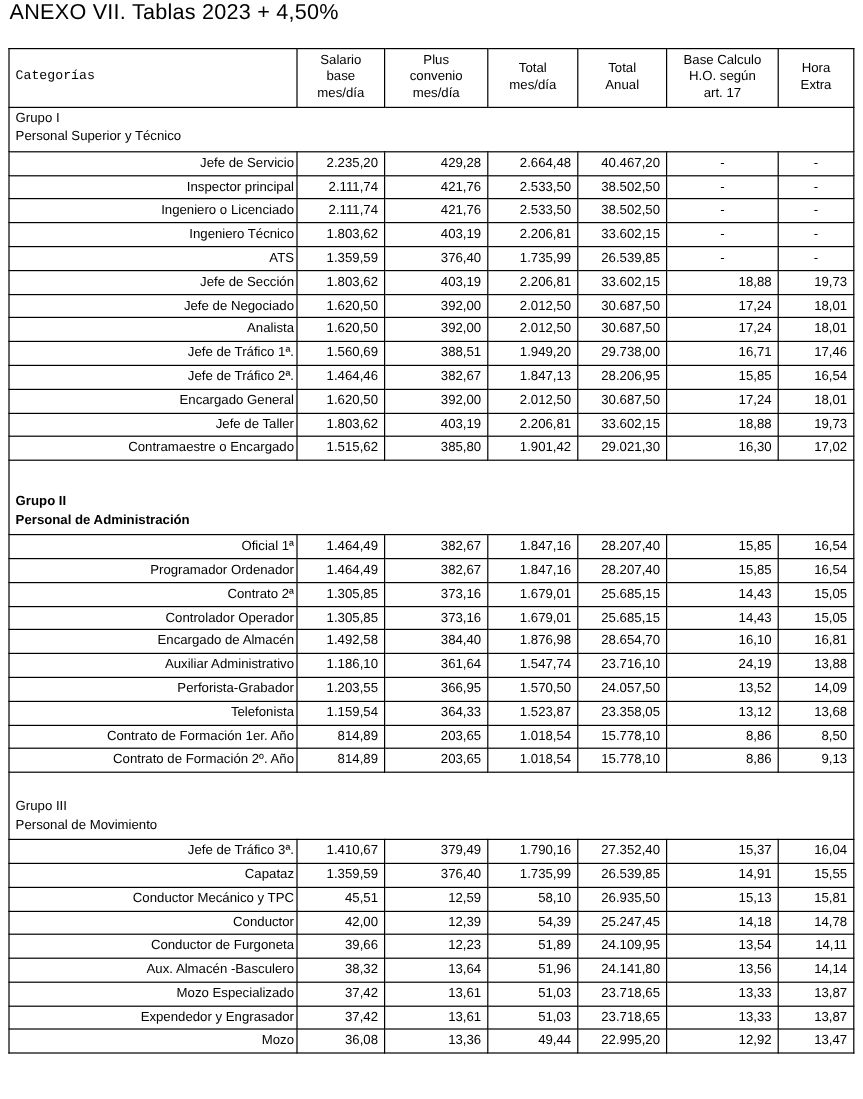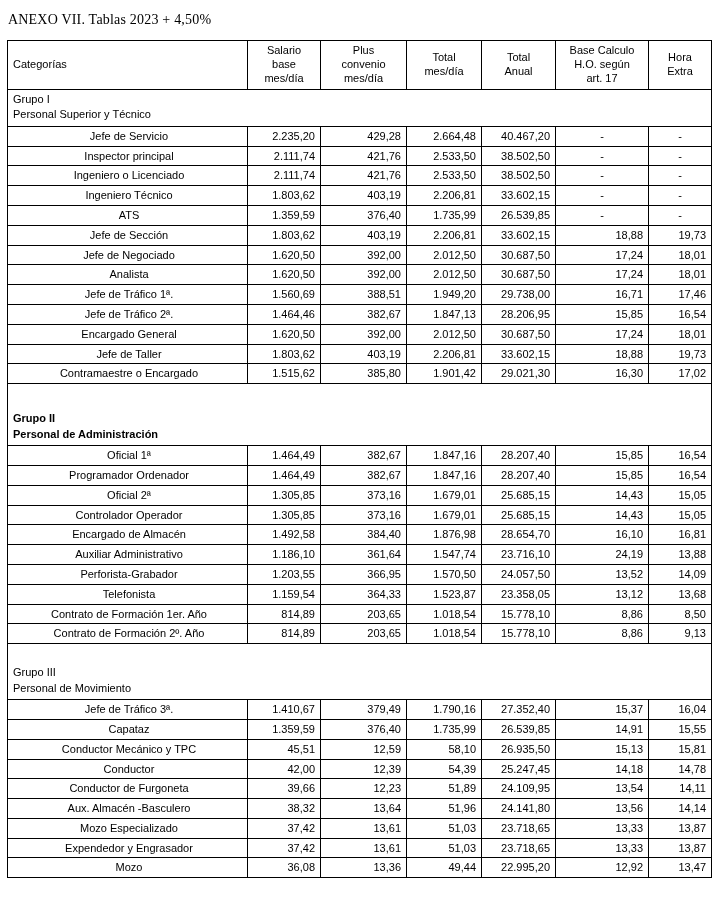--- a/index.html
+++ b/index.html
@@ -9,25 +9,24 @@
     width: 719px;
     height: 916px;
     font-family: "Liberation Sans", sans-serif;
     color: #000;
     position: relative;
     overflow: hidden;
   }
   .page-title {
     position: absolute;
     left: 8px;
-    top: 12px;
-    font-size: 14px;
+    top: 0;
+    font-size: 18px;
     letter-spacing: 0.2px;
     white-space: nowrap;
-    font-family: Liberation Serif, serif;
   }
   table.salary-table {
     position: absolute;
     left: 7px;
     top: 40px;
     width: 704px;
     border-collapse: collapse;
     table-layout: fixed;
   }
   th, td {
@@ -40,39 +39,40 @@
     text-align: center;
     vertical-align: middle;
     white-space: pre-line;
     line-height: 1.25;
     height: 48px;
     padding: 0 2px;
   }
   th.cat-col {
     text-align: left;
     padding-left: 5px;
+    font-family: Liberation Mono, monospace;
   }
   td.group {
     white-space: pre-line;
     text-align: left;
     vertical-align: bottom;
     line-height: 1.4;
     padding: 2px 2px 3px 5px;
     margin-left: 12px;
   }
   tr.g0 td.group { height: 30px; }
   tr.g1 td.group { height: 56px; font-weight: bold; }
   tr.g2 td.group { height: 50px; }
   td.data {
     height: 18.8px;
     line-height: 18.8px;
     white-space: nowrap;
   }
   td.cat {
-    text-align: center;
+    text-align: right;
     padding: 0 2px 0 5px;
   }
   td.num {
     text-align: right;
     padding: 0 5px 0 2px;
   }
   td.num.dash {
     text-align: center;
     padding: 0;
   }
@@ -250,21 +250,21 @@
       <tr>
         <td class="data cat">Programador Ordenador</td>
         <td class="data num">1.464,49</td>
         <td class="data num">382,67</td>
         <td class="data num">1.847,16</td>
         <td class="data num">28.207,40</td>
         <td class="data num">15,85</td>
         <td class="data num">16,54</td>
       </tr>
       <tr>
-        <td class="data cat">Oficial 2ª</td>
+        <td class="data cat">Contrato 2ª</td>
         <td class="data num">1.305,85</td>
         <td class="data num">373,16</td>
         <td class="data num">1.679,01</td>
         <td class="data num">25.685,15</td>
         <td class="data num">14,43</td>
         <td class="data num">15,05</td>
       </tr>
       <tr>
         <td class="data cat">Controlador Operador</td>
         <td class="data num">1.305,85</td>

